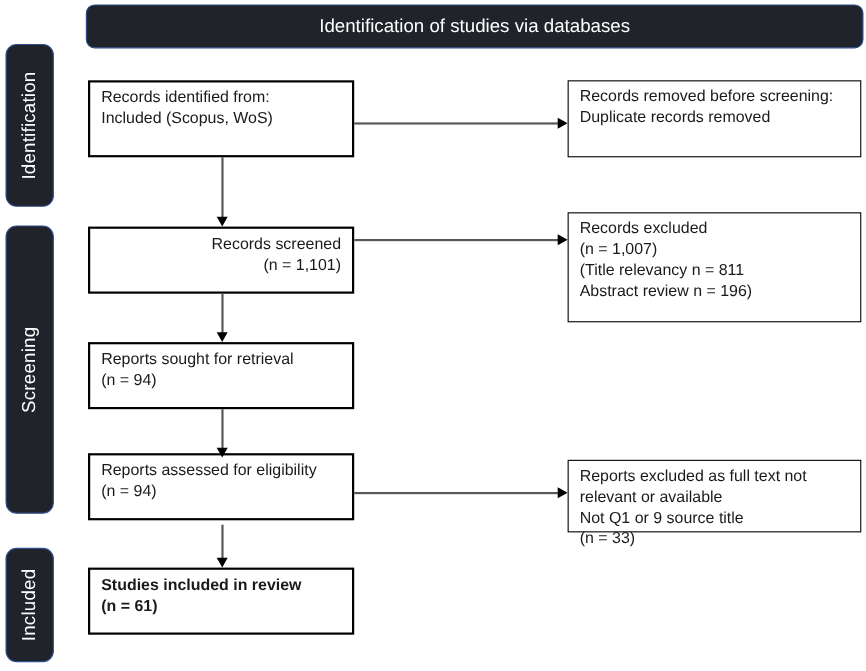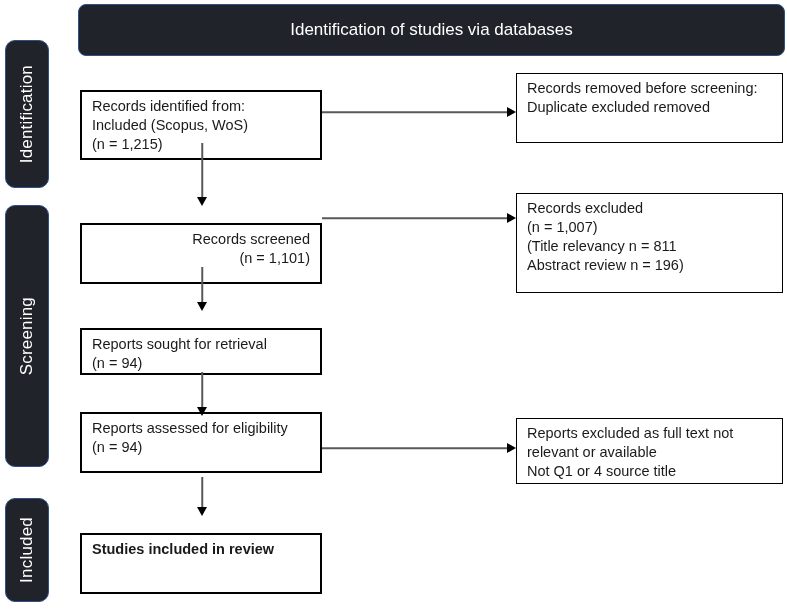--- a/index.html
+++ b/index.html
@@ -30,37 +30,37 @@
   .stage span {
     writing-mode: vertical-rl;
     transform: rotate(180deg);
     color: var(--text-light);
     font-size: 17px;
     white-space: nowrap;
     letter-spacing: 0.2px;
   }
   .header {
     position: absolute;
-    left: 78px; top: 4px; width: 707px; height: 52px;
+    left: 78px; top: 4px; width: 707px; height: 40px;
     background: var(--dark-fill);
     border: 1px solid var(--dark-border);
     border-radius: 8px;
     display: flex; align-items: center; justify-content: center;
     color: var(--text-light);
     font-size: 17px;
   }
   .fbox {
     position: absolute;
     background: #ffffff;
     border: 2px solid var(--box-border);
     padding: 5px 10px;
     font-size: 14.5px;
     line-height: 1.32;
   }
-  .fbox.left-col  { left: 80px;  width: 242px; margin-top: 17px; }
+  .fbox.left-col  { left: 80px;  width: 242px; }
   .fbox.right-col { left: 516px; width: 267px; border-width: 1.5px; }
   .arrow-v { position: absolute; width: 12px; }
   .arrow-v .line {
     position: absolute; left: 50%; transform: translateX(-50%);
     top: 0; bottom: 7px; width: 1.5px; background: var(--line);
   }
   .arrow-v .head {
     position: absolute; left: 50%; transform: translateX(-50%);
     bottom: 0; width: 0; height: 0;
     border-left: 5px solid transparent;
@@ -94,57 +94,58 @@
 <div class="stage" style="top:205px; height:262px;">
   <span>Screening</span>
 </div>
 <div class="stage" style="top:498px; height:104px;">
   <span>Included</span>
 </div>
 
 <div class="fbox left-col" style="top:73px; height:70px;">
   <div>Records identified from:</div>
   <div>Included (Scopus, WoS)</div>
-  <div>(n = 1,215)</div>
 </div>
 
 <div class="fbox left-col" style="top:206px; height:61px;text-align:right;">
   <div>Records screened</div>
   <div>(n = 1,101)</div>
 </div>
 
-<div class="fbox left-col" style="top:311px; height:47px;">
+<div class="fbox left-col" style="top:311px; height:61px;">
   <div>Reports sought for retrieval</div>
   <div>(n = 94)</div>
 </div>
 
-<div class="fbox left-col" style="top:395px; height:61px;">
+<div class="fbox left-col" style="top:412px; height:61px;">
   <div>Reports assessed for eligibility</div>
   <div>(n = 94)</div>
 </div>
 
 <div class="fbox left-col" style="top:516px; height:61px;font-weight:bold;">
   <div>Studies included in review</div>
+  <div>(n = 61)</div>
 </div>
 
 <div class="fbox right-col" style="top:73px; height:70px;">
   <div><span>Records removed </span><span class="italic">before screening:</span></div>
-  <div>Duplicate excluded removed</div>
+  <div>Duplicate records removed</div>
 </div>
 
 <div class="fbox right-col" style="top:193px; height:100px;">
   <div>Records excluded</div>
   <div>(n = 1,007)</div>
   <div>(Title relevancy n = 811</div>
   <div>Abstract review n = 196)</div>
 </div>
 
 <div class="fbox right-col" style="top:418px; height:66px;">
   <div>Reports excluded as full text not relevant or available</div>
-  <div>Not Q1 or 4 source title</div>
+  <div>Not Q1 or 9 source title</div>
+  <div>(n = 33)</div>
 </div>
 
 <div class="arrow-v" style="left:196px; top:143px; height:63px;">
   <div class="line"></div>
   <div class="head"></div>
 </div>
 <div class="arrow-v" style="left:196px; top:267px; height:44px;">
   <div class="line"></div>
   <div class="head"></div>
 </div>

